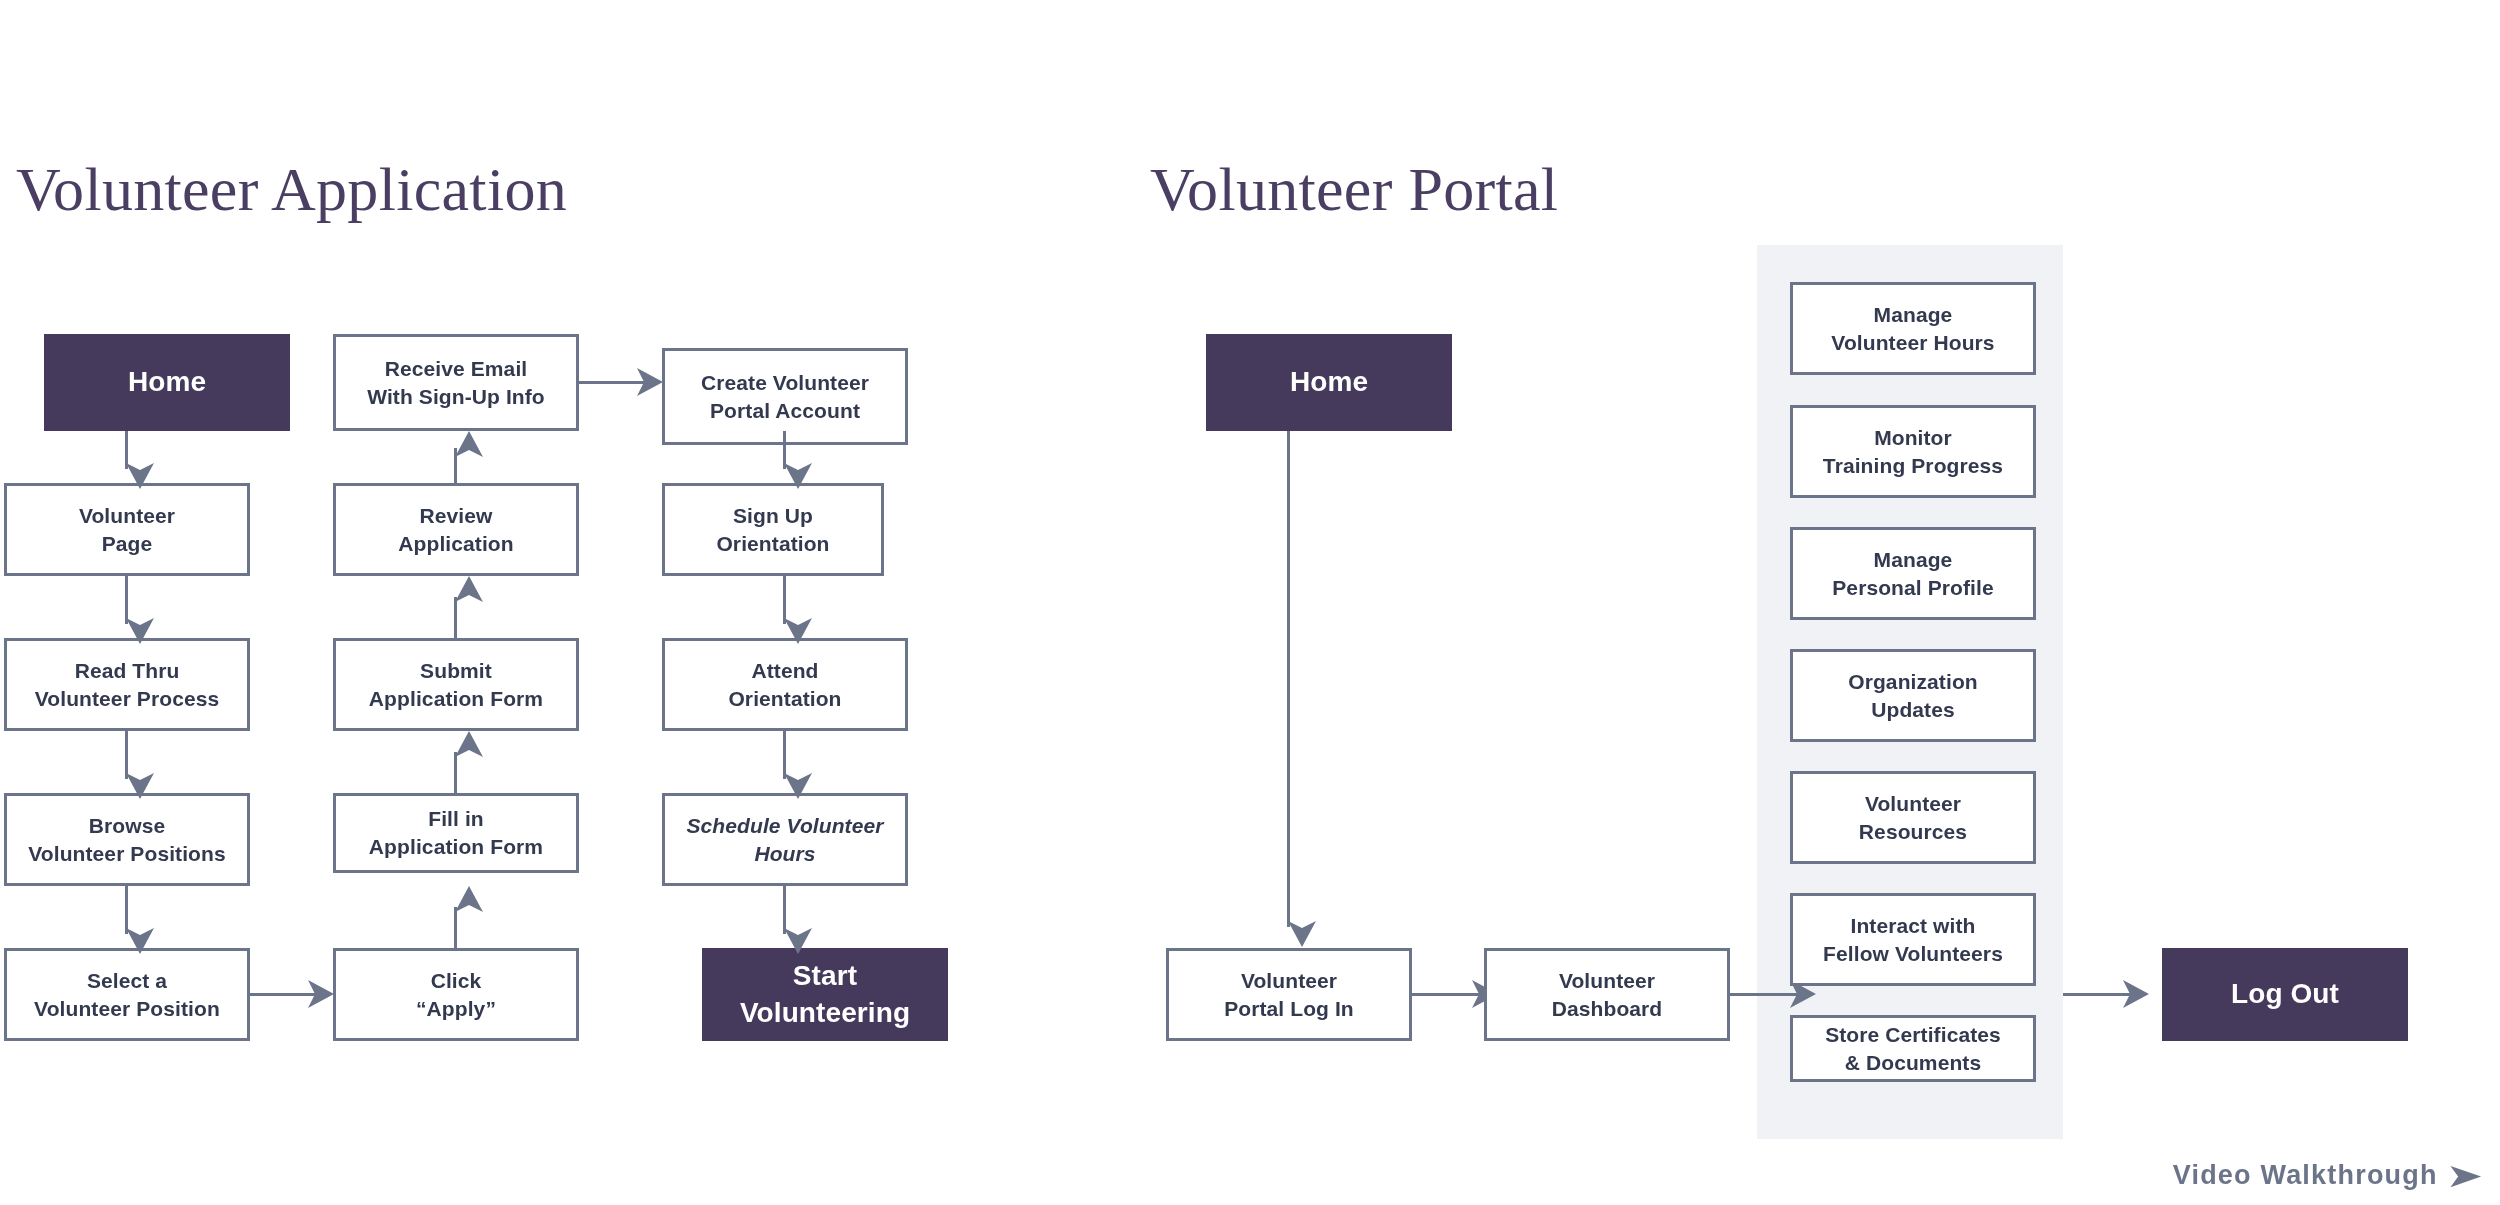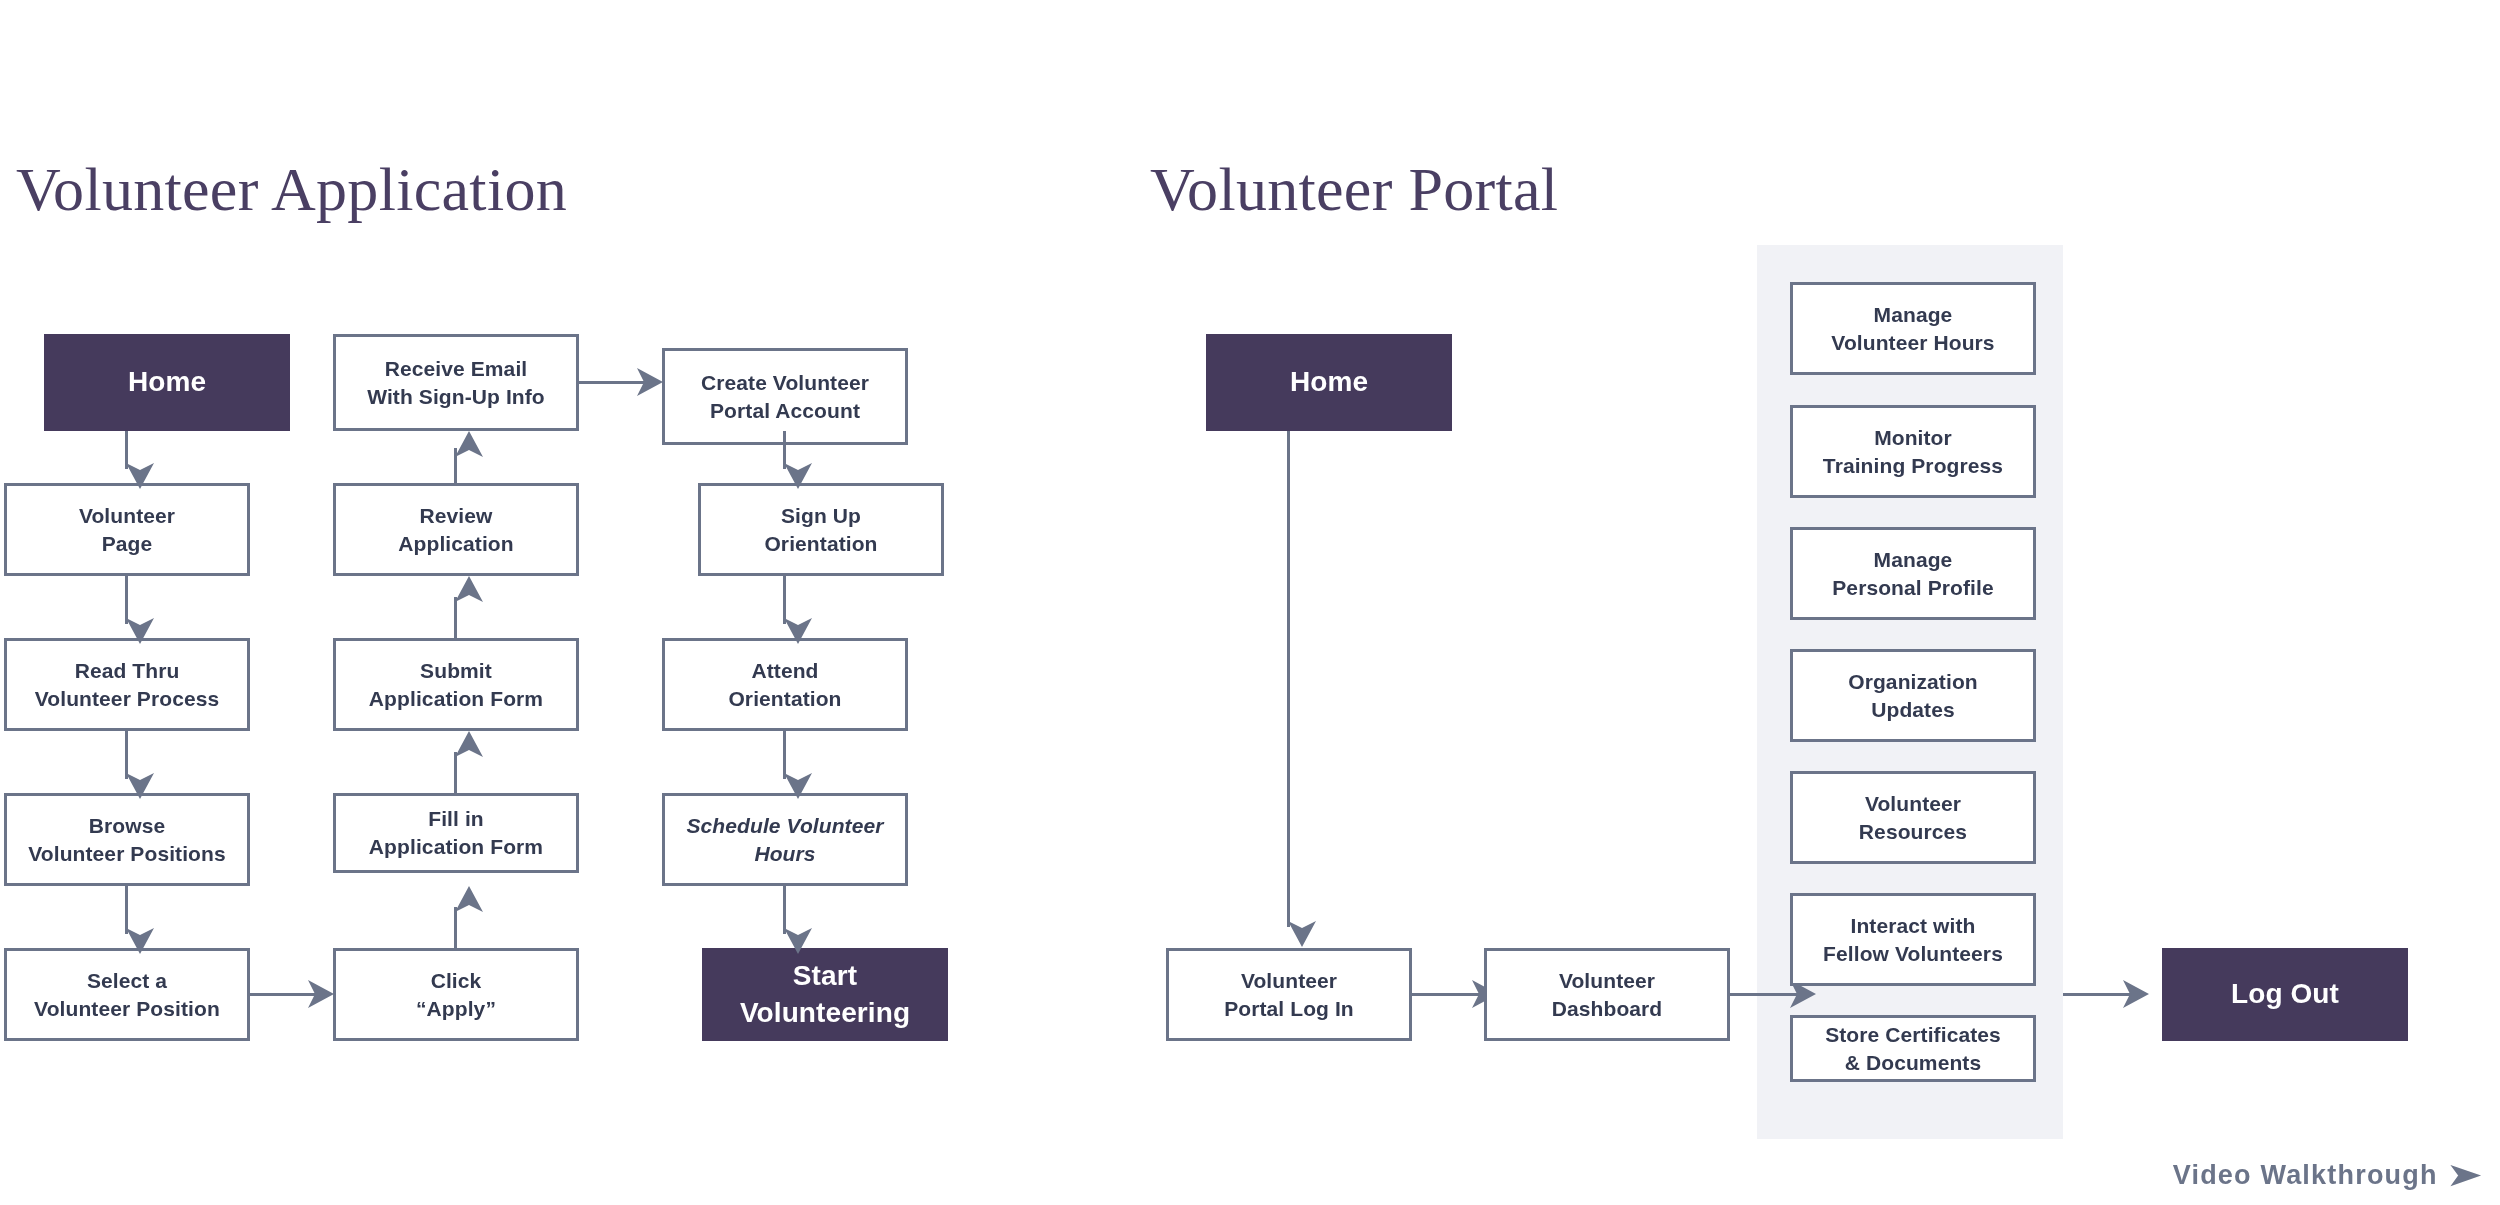--- a/index.html
+++ b/index.html
@@ -66,21 +66,21 @@
     position:absolute;
     left:1757px;top:245px;
     width:306px;height:894px;
     background:#F1F2F6;
   }
 
   
   #video-walkthrough{
     position:absolute;
     right:22px;bottom:14px;
-    display:flex;gap:14px;
+    display:flex;align-items:center;gap:14px;
     color:#6B7489;
     font-size:27px;
     font-weight:bold;
     letter-spacing:1.2px;
     cursor:pointer;
   }
   #video-walkthrough .play-glyph{
     display:inline-block;
     color:#6B7489;
     font-size:30px;
@@ -192,21 +192,21 @@
   <div class="conn h" style="left:579px;top:381px;width:70px;"></div>
   <div class="arrow-head" style="left:637px;top:381px;">
     <svg width="26" height="30" viewBox="0 0 26 30">
         <path d="M26 1 L0 -13 L7 1 L0 15 Z" fill="#6B7489"></path>
       </svg>
   </div>
 
   <div class="box" style="left:662px;top:348px;width:246px;height:97px;">Create Volunteer
 Portal Account</div>
 
-  <div class="box" style="left:698px;top:483px;width:246px;height:93px;">Sign Up
+  <div class="box" style="left:662px;top:483px;width:222px;height:93px;">Sign Up
 Orientation</div>
 
   <div class="box" style="left:662px;top:638px;width:246px;height:93px;">Attend
 Orientation</div>
 
   <div class="box" style="left:662px;top:793px;width:246px;height:93px;font-style:italic;">Schedule Volunteer
 Hours</div>
 
   <div class="box accent" style="left:662px;top:948px;width:246px;height:93px;">Start
 Volunteering</div>

